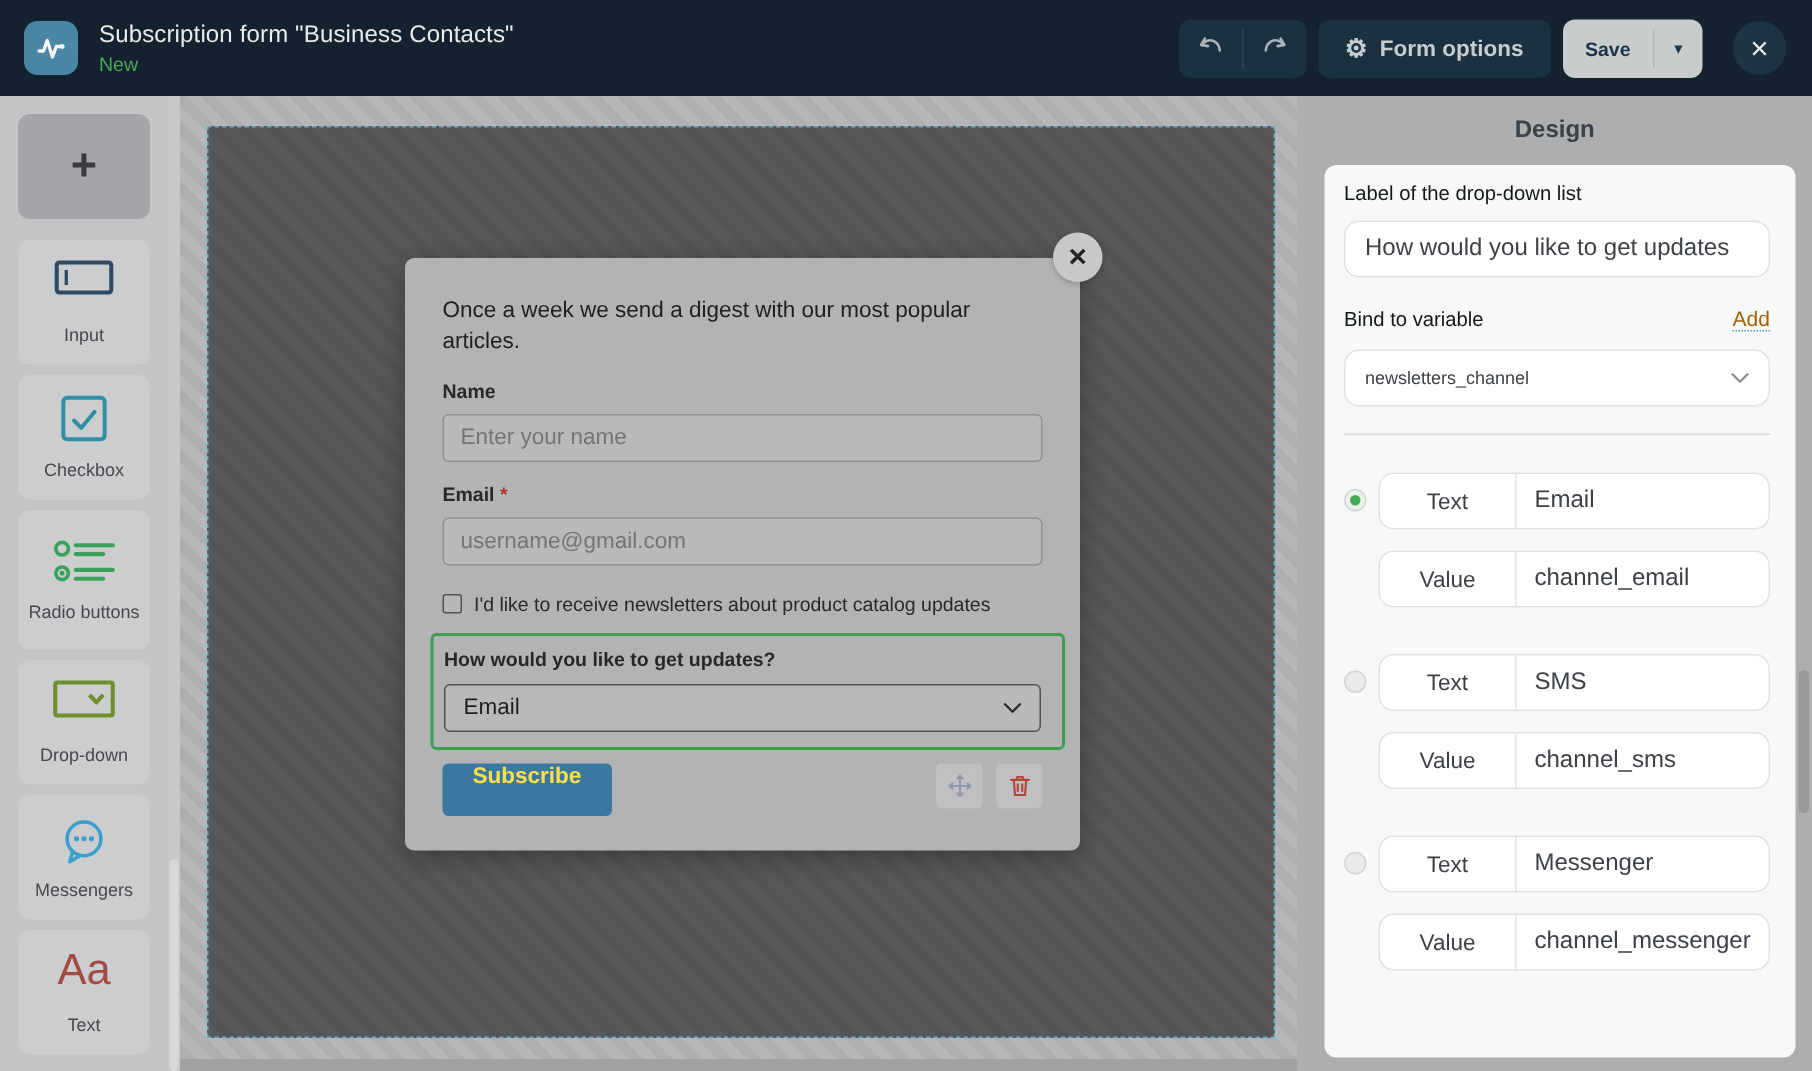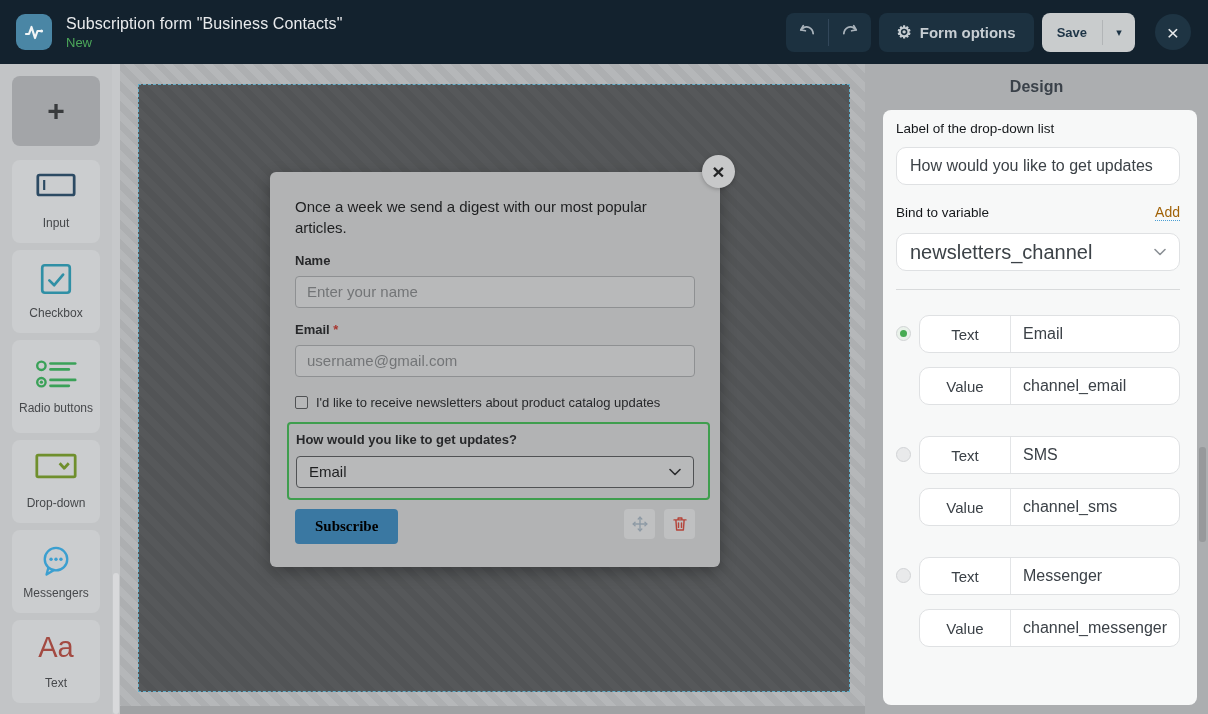--- a/index.html
+++ b/index.html
@@ -59,38 +59,38 @@
   .f-input::placeholder { color:#737577; opacity:1; }
   .f-check-row { margin-top:18px; display:flex; align-items:center; gap:8px; cursor:pointer; }
   .f-checkbox { width:13px; height:13px; border:1.5px solid #505254; border-radius:2px; background:#b6b7b8; flex:0 0 13px; }
   .f-check-label { font-size:13px; color:#27282a; }
   .selected-element { margin:12px -15px 0 -8px; border:2px solid #3f9e4e; border-radius:4px; padding:8px 14px 10px 7px; }
   .dd-label { font-size:13px; font-weight:700; color:#27282a; }
   .f-select { margin-top:9px; height:32px; border:1px solid #505254; border-radius:4px; background:#b8b9ba; display:flex; align-items:center; padding:0 12px; font-size:15px; color:#1e1f20; cursor:pointer; }
   .f-select .chev { margin-left:auto; color:#2b2c2e; }
   .chev svg { width:12px; height:8px; display:block; }
   .preview-footer { margin-top:9px; display:flex; align-items:flex-start; }
-  .subscribe-btn { height:35px; padding:0 20px; background:#3a78a2; border-radius:4px; color:#000000; font-size:15px; font-weight:700; display:flex; align-items:center; cursor:pointer;font-family:Liberation Serif, serif; }
+  .subscribe-btn { height:35px; padding:0 20px; background:#3a78a2; border-radius:4px; color:#fde047; font-size:15px; font-weight:700; display:flex; align-items:flex-start; cursor:pointer; }
   .tool-btns { margin-left:auto; display:flex; gap:9px; }
   .tool-btn { width:31px; height:30px; border-radius:4px; background:#bfc0c1; display:flex; align-items:center; justify-content:center; cursor:pointer; }
   .tool-btn svg { width:18px; height:18px; }
   .move-btn { color:#8e9aa5; }
   .trash-btn { color:#b5443a; }
 
   
   .inspector { width:343px; background:#acaeb0; position:relative; }
   .tabs { display:flex; height:46px; }
   .tab { flex:1; display:flex; align-items:center; justify-content:center; font-size:16px; font-weight:700; cursor:pointer; color:#3a4149; }
   .tab.active { background:#babcbe; color:#3f9e52; }
   .panel-card { position:absolute; left:18px; top:46px; width:314px; height:595px; background:#f7f8f8; border-radius:8px; padding:11px 17px 0 13px; }
   .p-label { font-size:13.5px; font-weight:400; color:#15181b; }
   .p-input { margin-top:11px; width:284px; height:38px; background:#ffffff; border:1px solid #dfe1e3; border-radius:10px; padding:0 13px; font-size:16px; color:#3c4247; font-family:"Liberation Sans",sans-serif; }
   .bind-row { margin-top:19px; display:flex; align-items:center; }
   .add-link { margin-left:auto; font-size:14px; color:#a16207; border-bottom:1px dotted #4a9fd4; cursor:pointer; line-height:1.15; }
-  .p-select { margin-top:12px; width:284px; height:38px; background:#ffffff; border:1px solid #dfe1e3; border-radius:10px; display:flex; align-items:center; padding:0 13px; font-size:20px; color:#3c4247; cursor:pointer; }
+  .p-select { margin-top:12px; width:284px; height:38px; background:#ffffff; border:1px solid #dfe1e3; border-radius:10px; display:flex; align-items:center; padding:0 13px; font-size:12px; color:#3c4247; cursor:pointer; }
   .p-select .chev { margin-left:auto; color:#8b9095; }
   .p-divider { margin-top:18px; border:none; border-top:1px solid #d8dadb; }
   .options-label { margin-top:28px; }
   .option-group { display:flex; gap:8px; }
   .option-group.g1 { margin-top:25px; }
   .option-group.gn { margin-top:31px; }
   .radio-col { width:15px; padding-top:11px; flex:0 0 15px; }
   .radio { width:15px; height:15px; border-radius:50%; background:#e9eaeb; border:1px solid #d2d4d6; display:block; position:relative; cursor:pointer; }
   .radio.selected { background:#e9f2ea; }
   .radio.selected::after { content:""; position:absolute; left:3px; top:3px; width:7px; height:7px; border-radius:50%; background:#46ab52; }

